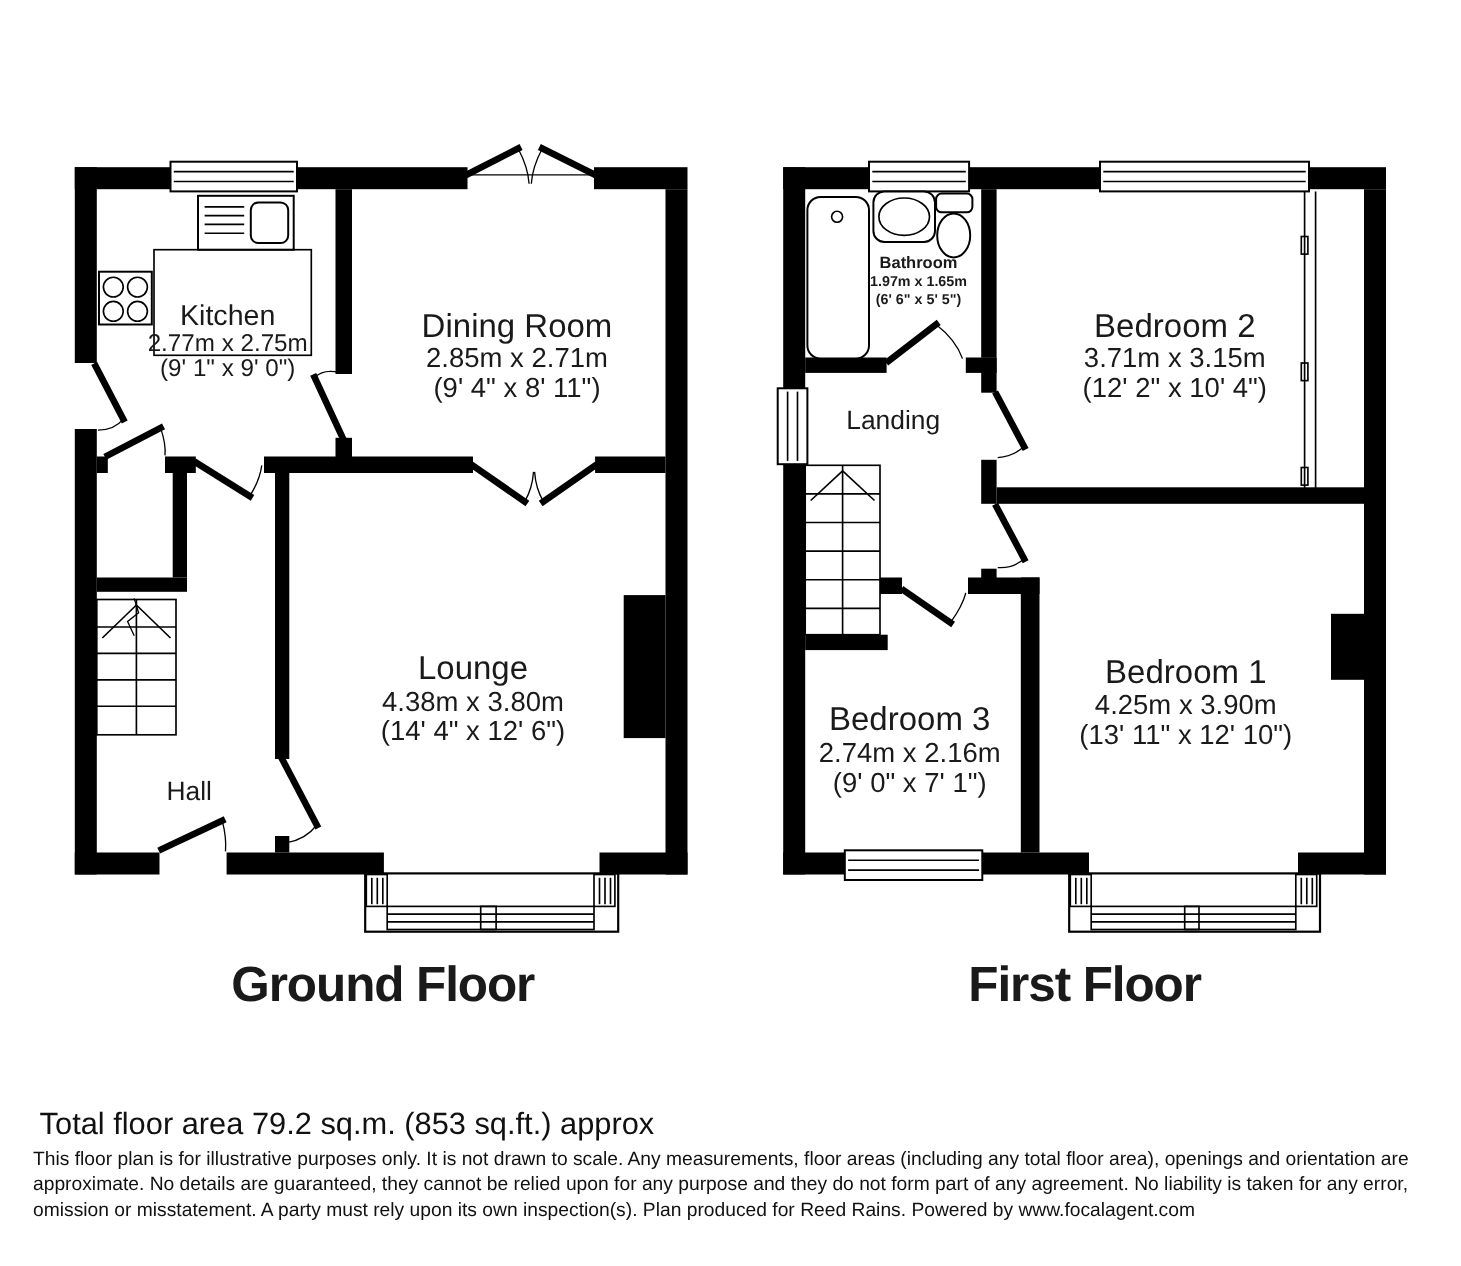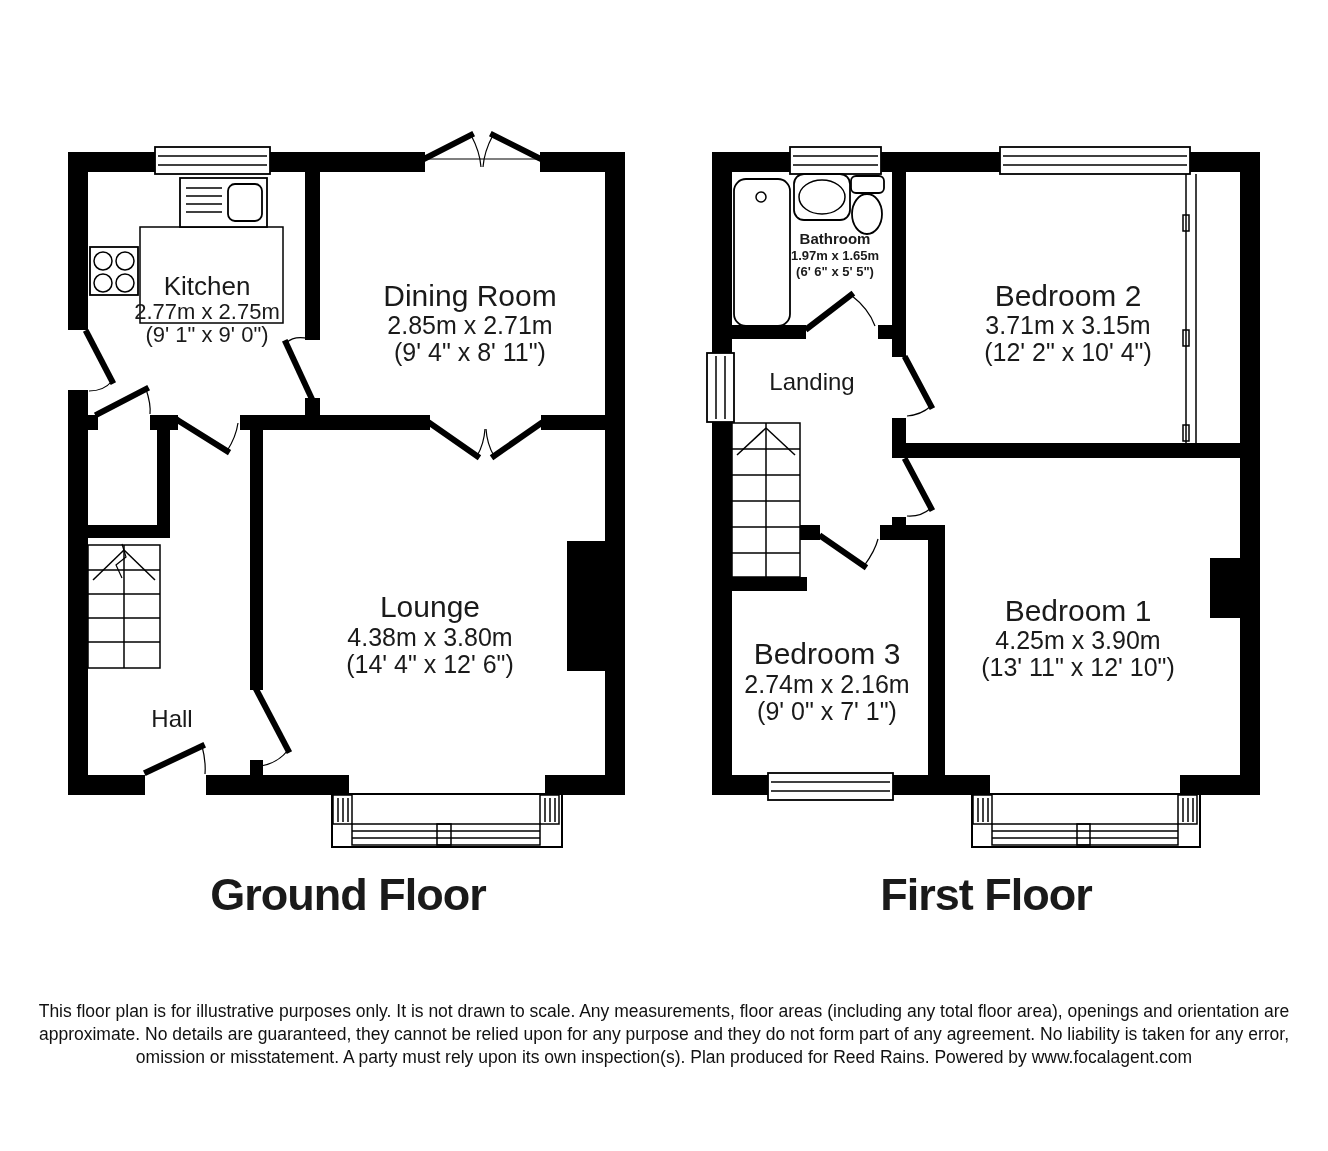--- a/index.html
+++ b/index.html
@@ -15,21 +15,21 @@
   .fix{fill:#fff;stroke:#000;stroke-width:1.8;}
   .win{fill:#fff;stroke:#000;stroke-width:1.8;}
   .rname{font-size:30px;}
   .rdim{font-size:25px;}
   .rsmall{font-size:24px;}
   .bname{font-size:15px;font-weight:bold;}
   .bdim{font-size:13px;font-weight:bold;}
   .ftitle{font-size:45px;font-weight:bold;letter-spacing:-1px;}
   .footer{position:absolute;left:0;top:998px;width:1328px;}
   .total{margin:8px 0 4px 36px;font-size:28px;color:#111;}
-  .disclaimer{margin:2px auto 16px auto;width:1268px;text-align:center;
+  .disclaimer{margin:2px auto 16px auto;width:1268px;text-align:left;
               font-size:17.5px;line-height:1.32;color:#111;}
 </style>
 </head>
 <body>
 
 <div class="canvas">
 <svg width="1328" height="985" viewBox="0 0 1328 985">
 
   <g>
 
@@ -291,15 +291,16 @@
 
     <text class="rname" x="1078" y="621" text-anchor="middle">Bedroom 1</text>
     <text class="rdim" x="1078" y="649" text-anchor="middle">4.25m x 3.90m</text>
     <text class="rdim" x="1078" y="676" text-anchor="middle">(13' 11" x 12' 10")</text>
 
     <text class="ftitle" x="986" y="910" text-anchor="middle">First Floor</text>
   </g>
 </svg>
 
 <div class="footer">
+  <div class="total">Total floor area 79.2 sq.m. (853 sq.ft.) approx</div>
   <div class="disclaimer">This floor plan is for illustrative purposes only. It is not drawn to scale. Any measurements, floor areas (including any total floor area), openings and orientation are approximate. No details are guaranteed, they cannot be relied upon for any purpose and they do not form part of any agreement. No liability is taken for any error, omission or misstatement. A party must rely upon its own inspection(s). Plan produced for Reed Rains. Powered by www.focalagent.com</div>
 </div>
 </div>
 
 </body></html>

